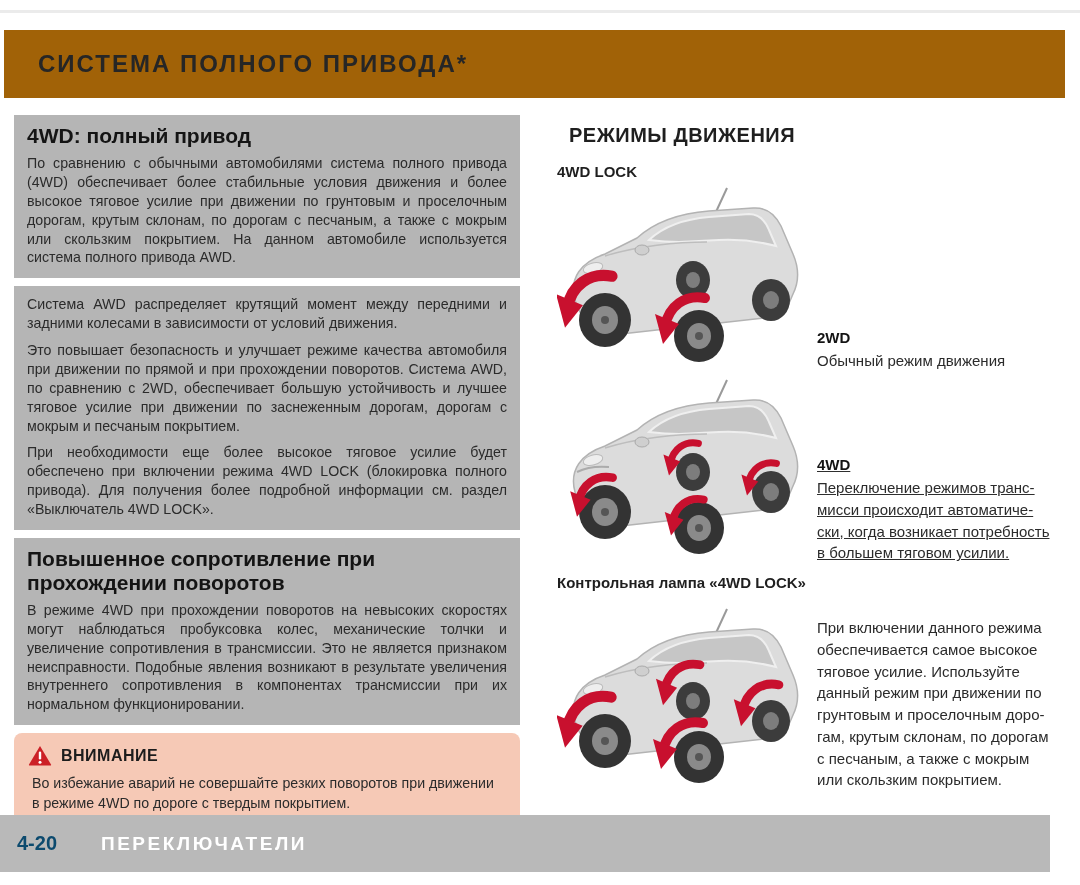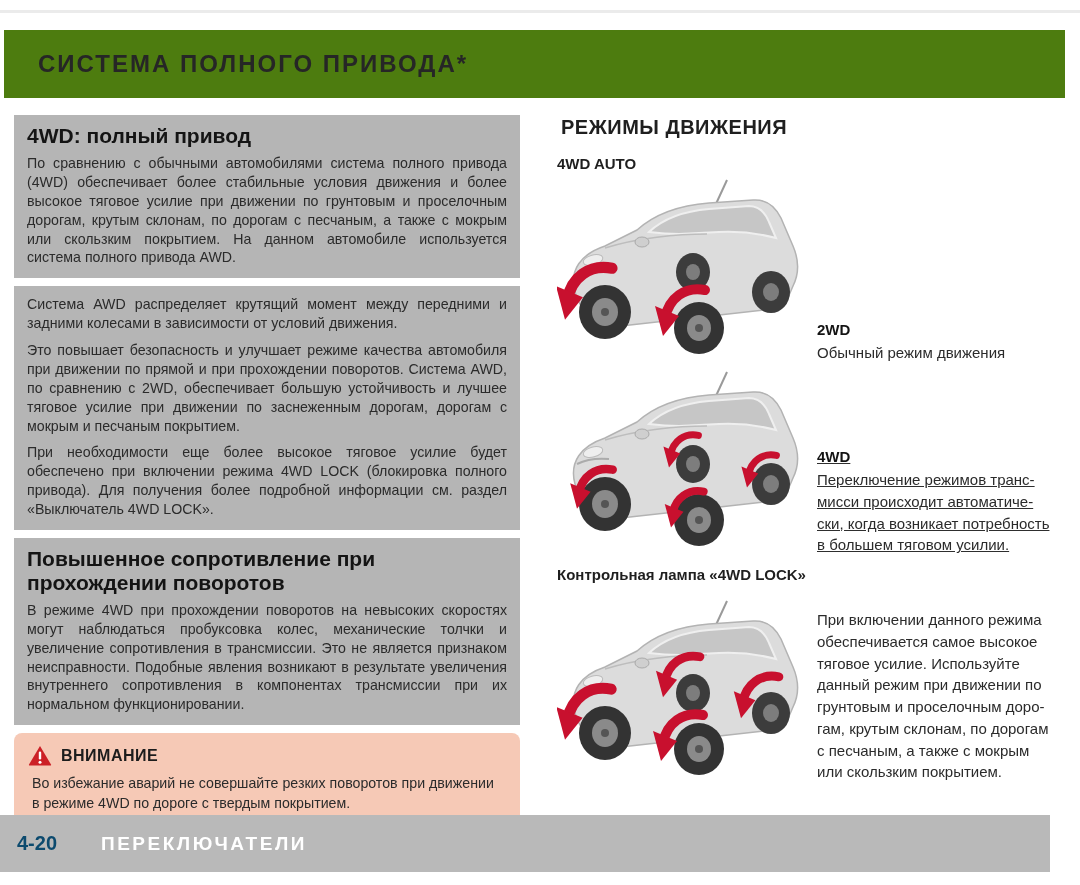--- a/index.html
+++ b/index.html
@@ -2,21 +2,21 @@
 <html><head>
 <meta charset="utf-8">
 <style>
   html,body{margin:0;padding:0;}
   body{
     width:1080px;height:885px;background:#ffffff;position:relative;
     font-family:"Liberation Sans", sans-serif;color:#2e2e2e;overflow:hidden;
   }
   .top-divider{position:absolute;left:0;top:10px;width:1080px;height:3px;background:#ebebeb;}
   .title-bar{
-    position:absolute;left:4px;top:30px;width:1061px;height:68px;background:#4d7c0f;
+    position:absolute;left:4px;top:30px;width:1061px;height:68px;background:#a16207;
     display:flex;align-items:center;
   }
   .title-bar h1{
     margin:0 0 0 34px;font-size:24px;font-weight:bold;color:#262626;letter-spacing:2px;
   }
   
   .left-col{position:absolute;left:14px;top:115px;width:506px;}
   .gray-box{
     background:#b5b5b5;padding:9px 13px 11px 13px;margin-bottom:8px;box-sizing:border-box;
   }
@@ -28,21 +28,21 @@
   }
   .gray-box p:last-child{margin-bottom:0;}
   .warning-box{
     background:#f6c9b6;border-radius:8px;padding:12px 14px 14px 14px;margin-top:1px;box-sizing:border-box;
   }
   .warning-head{display:flex;align-items:center;gap:9px;margin-bottom:8px;}
   .warning-head .w-title{font-size:16px;font-weight:bold;color:#1c1c1c;letter-spacing:.5px;}
   .warning-box p{margin:4px;font-size:14.2px;line-height:1.4;color:#2b2b2b;}
   
   .right-col{position:absolute;left:557px;top:112px;width:510px;}
-  .right-col h2{margin:4px;font-size:20px;font-weight:bold;color:#1f1f1f;letter-spacing:.5px;}
+  .right-col h2{margin:12px;font-size:20px;font-weight:bold;color:#1f1f1f;letter-spacing:.5px;}
   .sub-heading{margin:16px 0 0 0;font-size:15px;font-weight:bold;color:#1f1f1f;}
   .mode-row{display:flex;align-items:flex-end;}
   .mode-row .illus{flex:0 0 252px;}
   .mode-caption{margin-left:8px;width:248px;}
   .mode-caption .mode-label{font-size:15px;font-weight:bold;color:#141414;margin-bottom:4px;}
   .mode-caption .mode-desc{font-size:15px;line-height:1.45;color:#2b2b2b;}
   .preline{white-space:pre-line;}
   .lamp-heading{margin:10px 0 4px 0;font-size:15px;font-weight:bold;color:#1f1f1f;}
   .lamp-desc{font-size:15.5px;line-height:1.5;}
   .pt22{padding-top:22px;}
@@ -123,21 +123,21 @@
       <span class="w-title">ВНИМАНИЕ</span>
     </div>
     <p>Во избежание аварий не совершайте резких поворотов при движении в режиме 4WD по дороге с твердым покрытием.</p>
   </div>
 
 </div>
 
 <div class="right-col">
 
   <h2>РЕЖИМЫ ДВИЖЕНИЯ</h2>
-  <div class="sub-heading">4WD AUTO</div>
+  <div class="sub-heading">4WD LOCK</div>
 
   <div class="mode-row">
     <svg class="car illus" width="252" height="192" viewBox="0 0 252 192">
       <use href="#car-body"></use>
       <g>
           <use href="#drive-arrow" transform="translate(8,94) scale(1.12)"></use>
         </g>
       <g>
           <use href="#drive-arrow" transform="translate(106,116) scale(1.0)"></use>
         </g>

